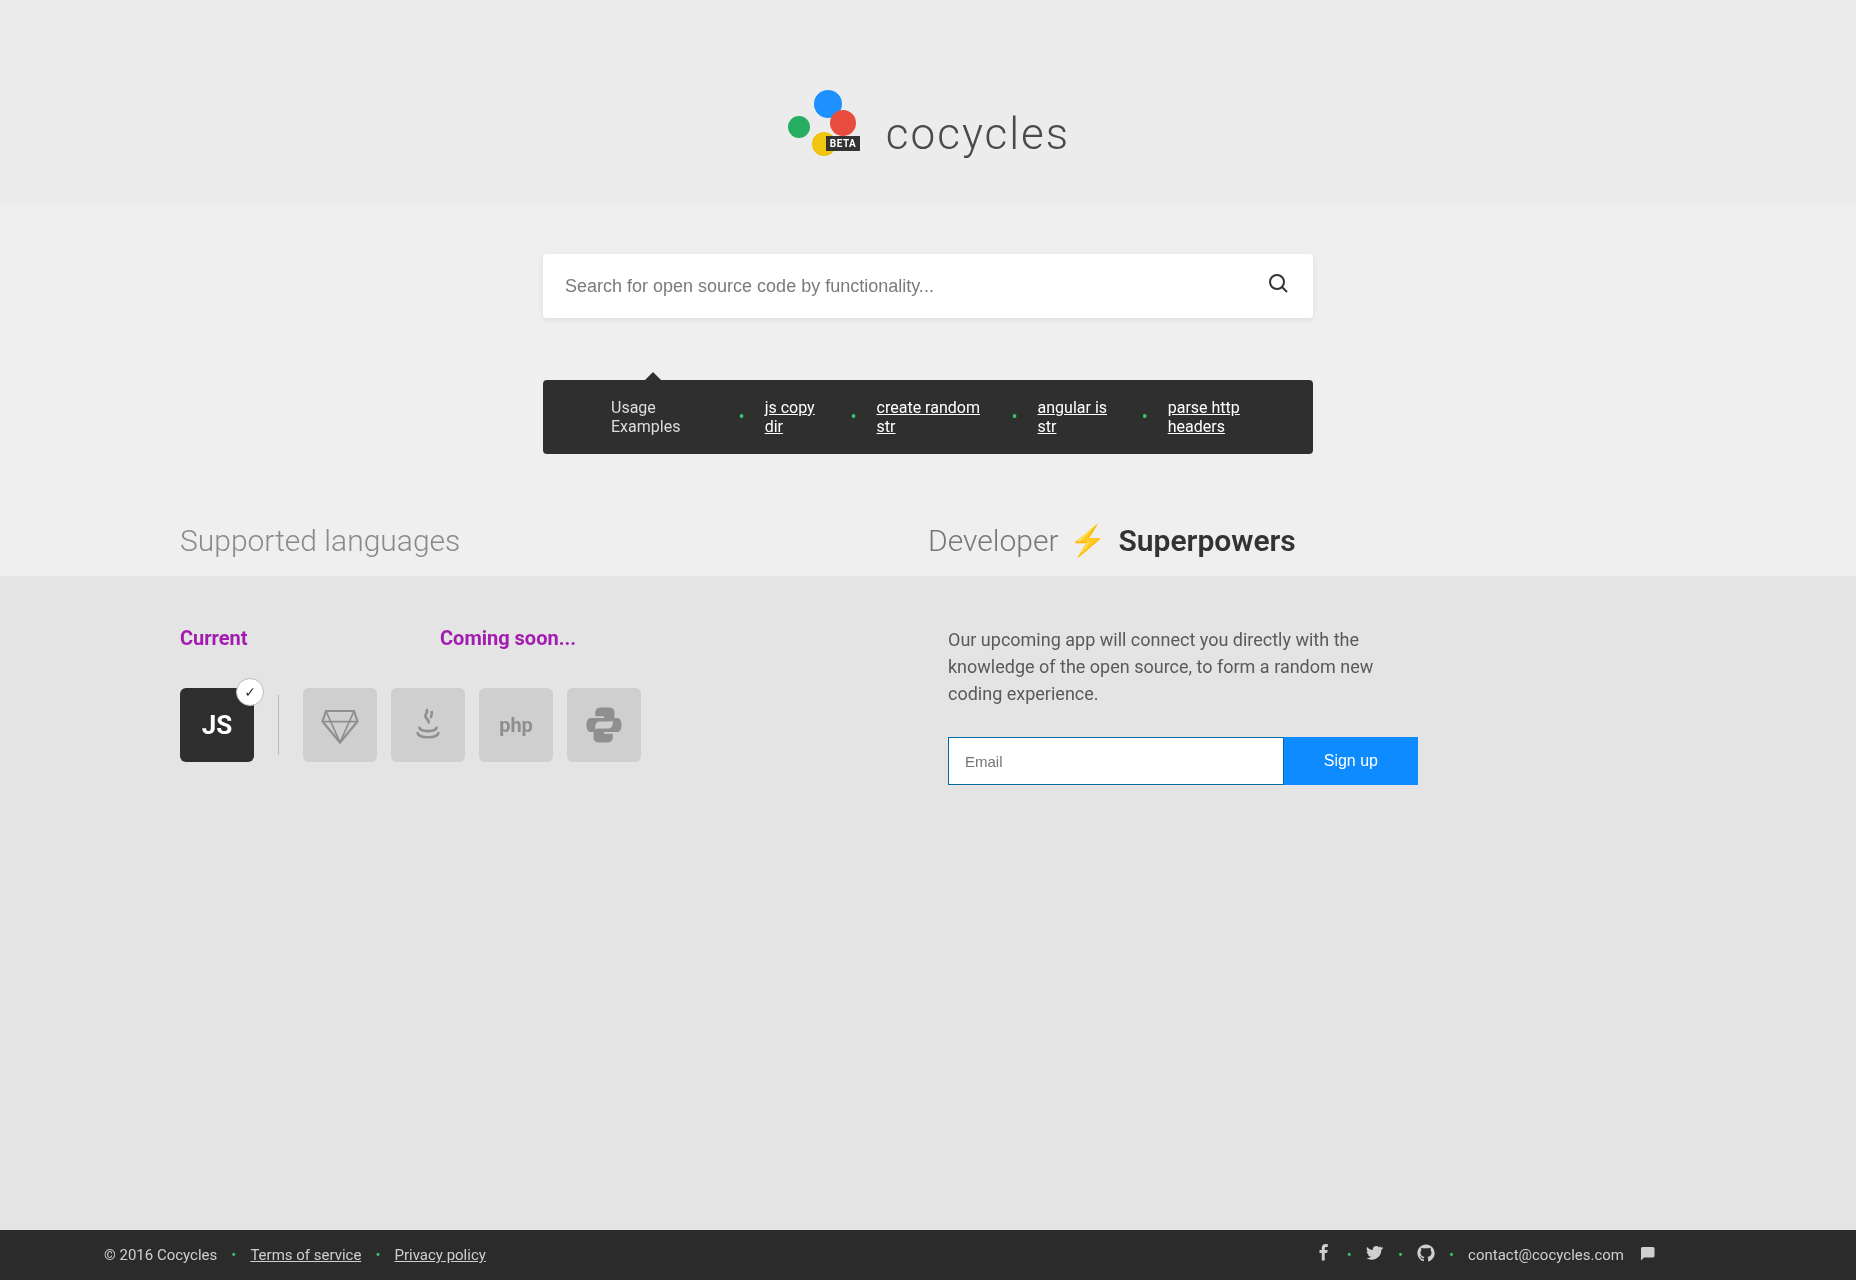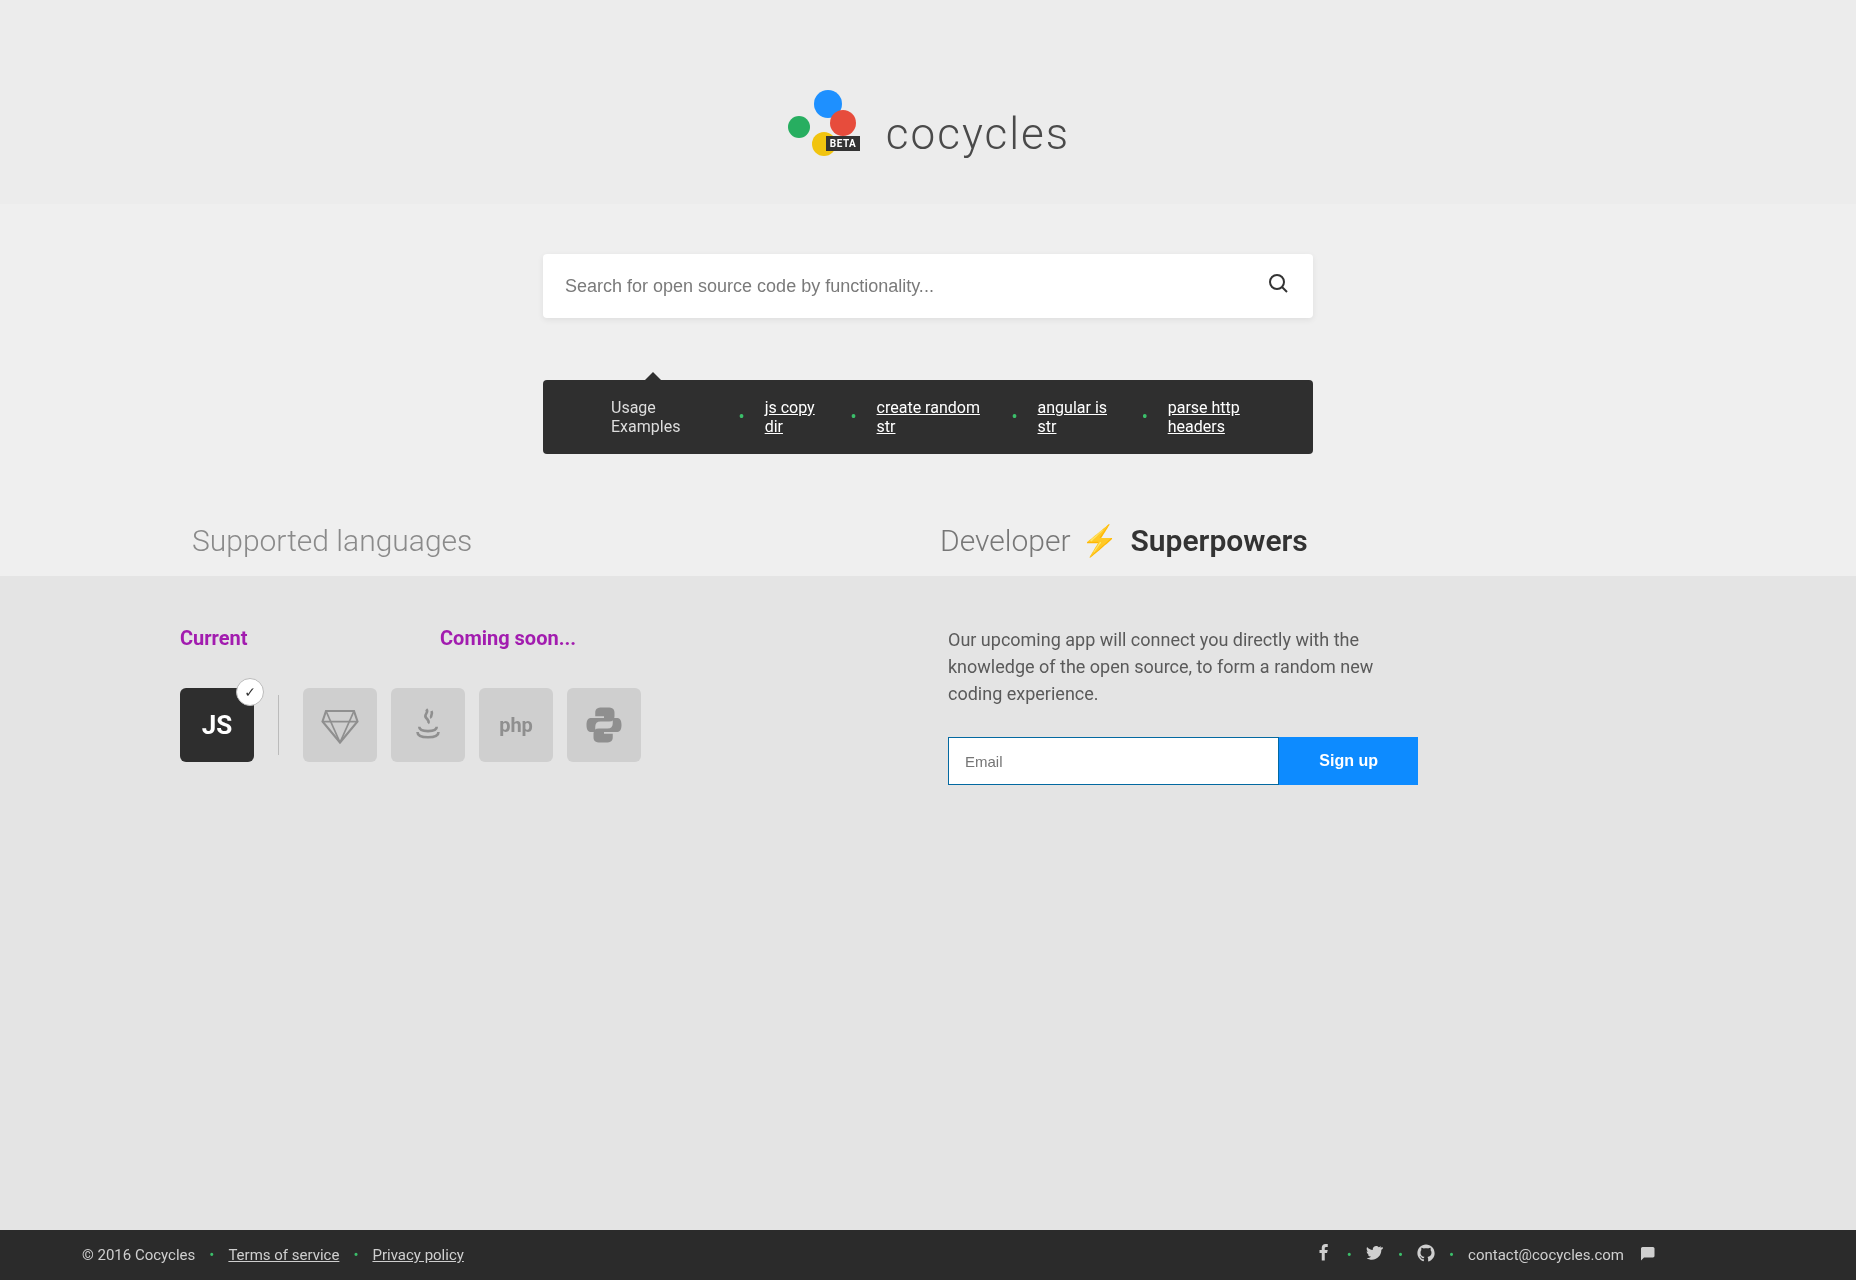--- a/index.html
+++ b/index.html
@@ -112,21 +112,21 @@
 .examples .sep { color:#3bbf6a; font-size: 18px; line-height:1; }
 .examples a { color:#fff; text-decoration: underline; cursor:pointer; }
 
 .section-headings {
   display:flex;
   padding: 0 180px;
   background:#efefef;
   height: 72px;
   align-items:center;
 }
-.section-headings .left, .section-headings .right { flex:1;margin-left:12px; }
+.section-headings .left, .section-headings .right { flex:1; }
 .section-headings h2 {
   font-size: 30px;
   font-weight: 300;
   color: #8a8a8a;
 }
 .section-headings .right h2 {
   color:#777;
 }
 .section-headings .right h2 .bolt{ color:#bbb; margin: 0 4px; }
 .section-headings .right h2 strong{ color:#333; font-weight:600; }
@@ -182,32 +182,32 @@
   padding: 0 16px;
   font-size:15px;
   outline:none;
 }
 .signup-row button {
   background:#0d8bff;
   color:#fff;
   border:none;
   padding: 0 40px;
   font-size:16px;
-  font-weight:700;
+  font-weight:400;
   cursor:pointer;
 }
 
 footer {
   background:#2b2b2b;
   color:#cfcfcf;
   height:50px;
   display:flex;
   align-items:center;
   justify-content: space-between;
-  padding: 0 200px 0 82px;
+  padding: 0 200px 0 104px;
   font-size:15px;
 }
 footer .left, footer .right { display:flex; align-items:center; gap:14px; }
 footer .sep { color:#3bbf6a; }
 footer a { color:#cfcfcf; text-decoration: underline; cursor:pointer; }
 footer .social svg { width:18px; height:18px; fill:#cfcfcf; }
 footer .contact { text-decoration:none; }
 </style>
 </head>
 <body>

